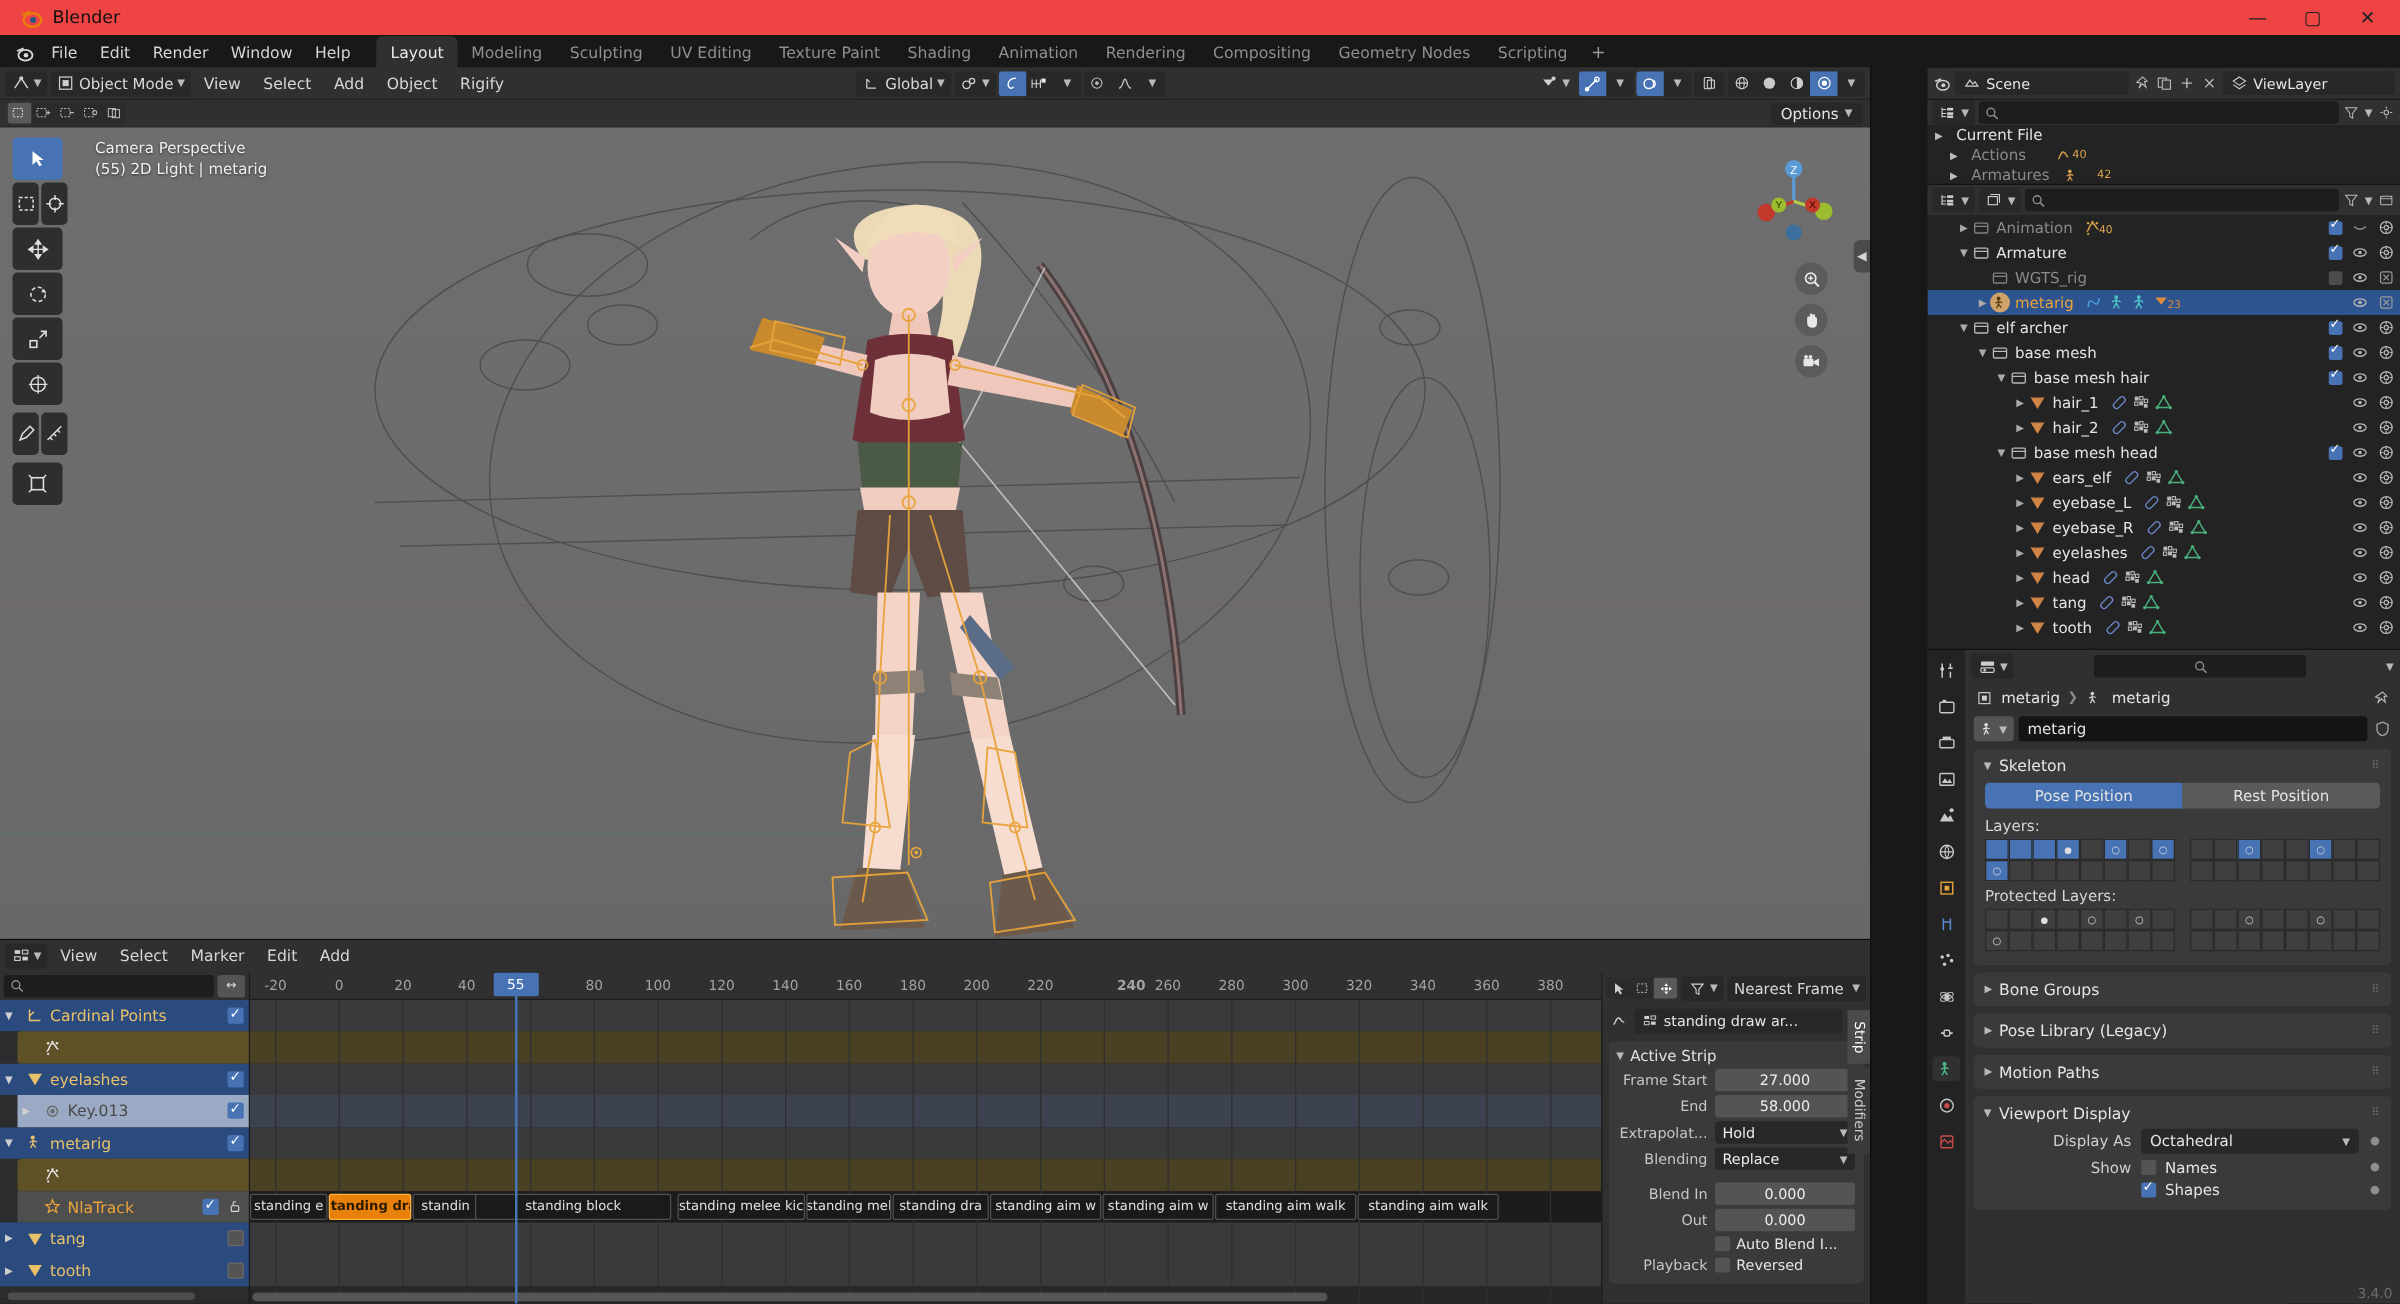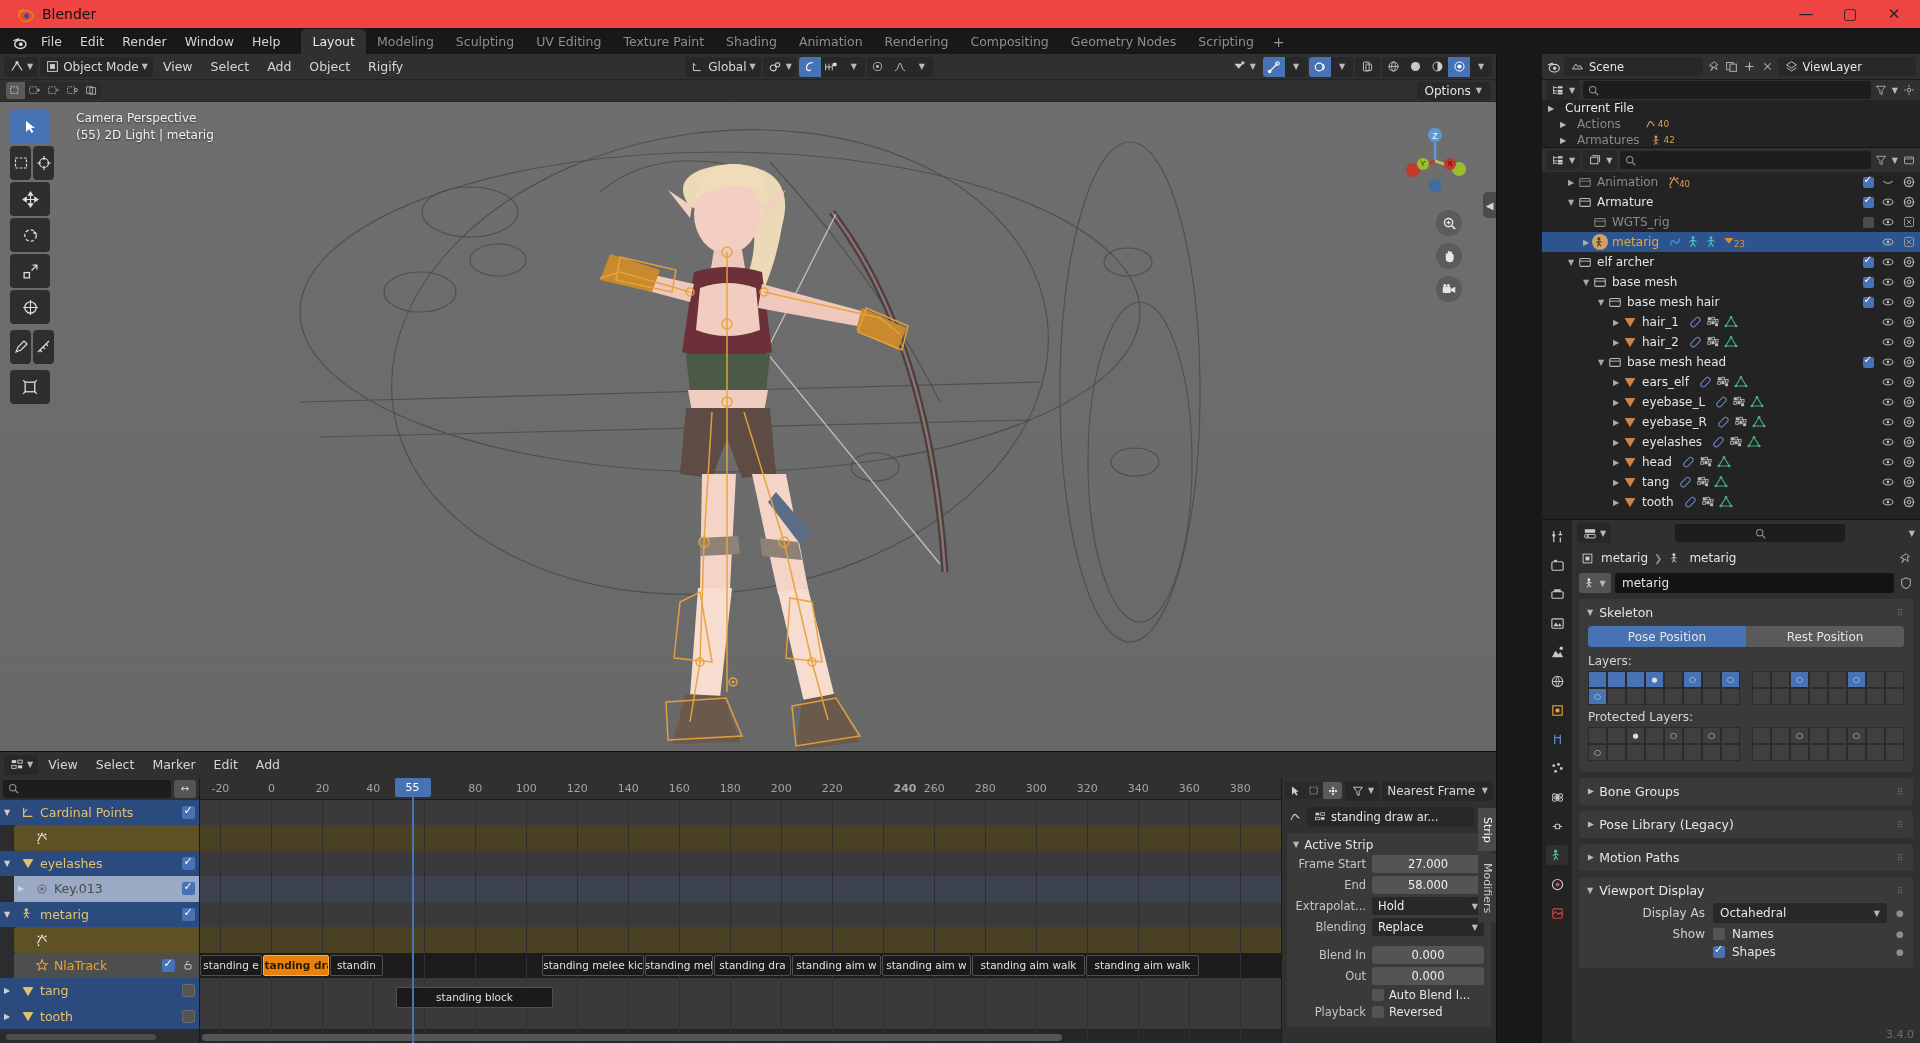--- a/index.html
+++ b/index.html
@@ -924,21 +924,21 @@
               <div class="gridline" style="left: 734.264px;"></div>
               <div class="gridline" style="left: 785.255px;"></div>
               <div class="gridline" style="left: 836.245px;"></div>
               <div class="gridline" style="left: 887.236px;"></div>
               <div class="gridline" style="left: 938.226px;"></div>
               <div class="gridline" style="left: 989.217px;"></div>
               <div class="gridline" style="left: 1040.21px;"></div>
               <div class="strip" style="left: 0px; width: 62px; top: 155px;">standing e</div>
               <div class="strip sel" style="left: 63px; width: 66px; top: 155px;">standing dra</div>
               <div class="strip" style="left: 130px; width: 53px; top: 155px;">standin</div>
-              <div class="strip" style="left: 196px; width: 157px; top: 155px; margin-top: 32px;">standing block</div>
+              <div class="strip" style="left: 180px; width: 157px; top: 155px;">standing block</div>
               <div class="strip" style="left: 342px; width: 102px; top: 155px;">standing melee kic</div>
               <div class="strip" style="left: 445px; width: 68px; top: 155px;">standing mel</div>
               <div class="strip" style="left: 514px; width: 77px; top: 155px;">standing dra</div>
               <div class="strip" style="left: 592px; width: 89px; top: 155px;">standing aim w</div>
               <div class="strip" style="left: 682px; width: 89px; top: 155px;">standing aim w</div>
               <div class="strip" style="left: 772px; width: 113px; top: 155px;">standing aim walk</div>
               <div class="strip" style="left: 886px; width: 113px; top: 155px;">standing aim walk</div>
             </div>
           <div id="nla-hscroll" style="width:860px"></div>
         <div class="playhead" style="left: 211.611px;">
@@ -1163,21 +1163,21 @@
         <span style="margin-left:18px;display:flex;align-items:center;gap:1px">
           <svg width="13" height="12" viewBox="0 0 16 14">
               <path d="M3 11 C5 11 5 4 8 4 C11 4 11 9 13 9" fill="none" stroke="#d9a14e" stroke-width="1.4"></path>
             </svg>
           <span style="font-size:9px;color:#d9a14e">40</span>
         </span>
       </div>
       <div class="bf-row" style="padding-left:18px">
         <span class="tri">▶</span>
         <span class="dim">Armatures</span>
-        <span style="margin-left:6px;display:flex;align-items:center;gap:0">
+        <span style="margin-left:6px;display:flex;align-items:center;gap:14px">
           <svg width="13" height="12" viewBox="0 0 16 14">
               <circle cx="6" cy="3.4" r="1.8" fill="#d9a14e"></circle>
               <path d="M6 5.2 L6 9 M6 6.4 L3 8 M6 6.4 L9.4 7.4 M6 9 L4 13 M6 9 L8.4 12.6" stroke="#d9a14e" stroke-width="1.2" fill="none"></path>
             </svg>
           <span style="font-size:9px;color:#d9a14e">42</span>
         </span>
       </div>
     </div>
 
     <div id="outliner">

